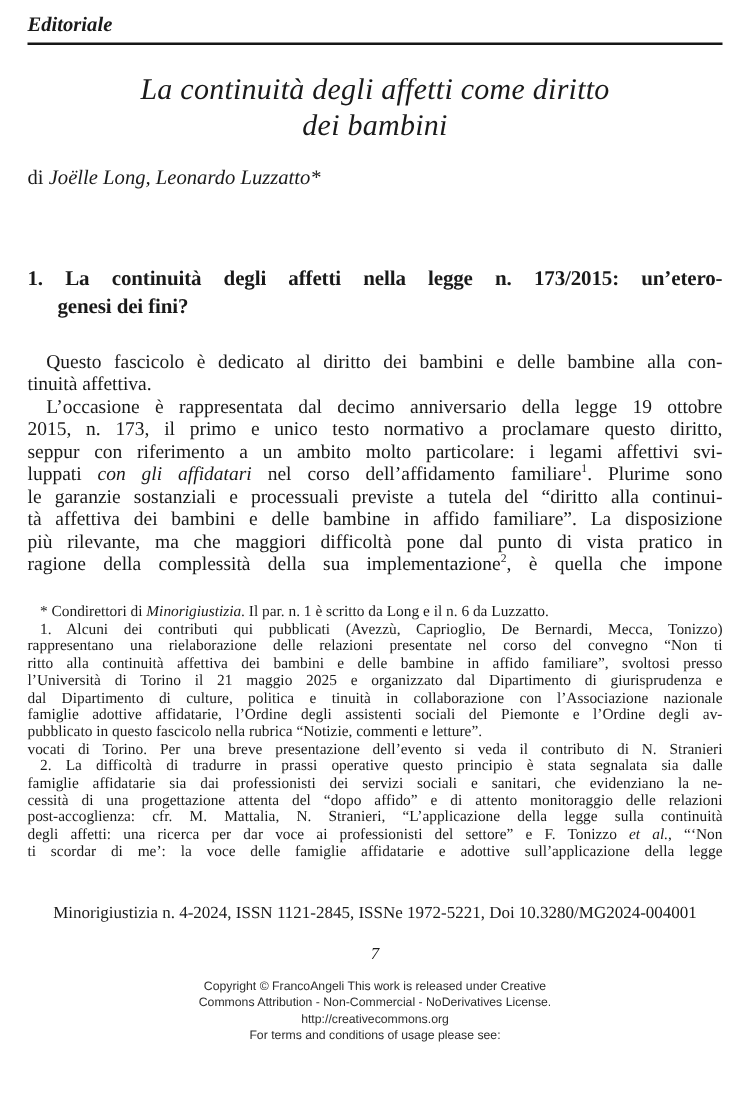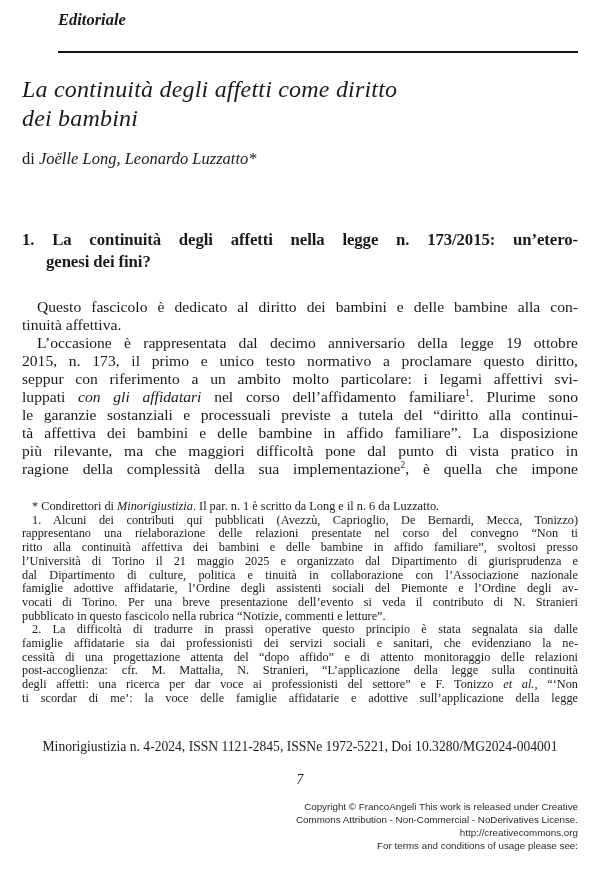--- a/index.html
+++ b/index.html
@@ -3,37 +3,37 @@
 <meta charset="utf-8">
 <style>
   html,body{margin:0;padding:0;background:#ffffff;}
   .page{
     width:600px;height:890px;box-sizing:border-box;
     padding:10px 22px 0 22px;overflow:hidden;position:relative;
     font-family:"Liberation Serif","DejaVu Serif",serif;
     color:#1a1a1a;background:#ffffff;
   }
   .it{font-style:italic;}
-  .kicker-wrap{border-bottom:2px solid #161616;padding-bottom:21px;margin-left:36px;}
+  .kicker-wrap{border-bottom:2px solid #161616;padding-bottom:4px;}
   .kicker{font-weight:bold;font-style:italic;font-size:16.5px;line-height:20px;}
-  .title{margin:22px 0 0 0;font-weight:normal;font-style:italic;font-size:24px;line-height:29px;letter-spacing:0.2px;}
+  .title{margin:22px 0 0 0;font-weight:normal;font-style:italic;font-size:24px;line-height:29px;letter-spacing:0.2px;text-align:center;}
   .byline{margin-top:16px;font-size:16.5px;line-height:20px;}
   .heading{margin:60px 0 0 0;font-weight:bold;font-size:16.8px;line-height:22px;letter-spacing:-0.1px;}
   .heading .hang{padding-left:24px;}
   .body-text{margin-top:25px;font-size:15.6px;line-height:18px;}
   .body-text .ind{text-indent:15px;}
   .footnotes{margin-top:22px;font-size:12.3px;line-height:13.7px;}
   .footnotes .ind{text-indent:10px;}
   .line{min-height:1em;}
   .just{text-align:justify;text-align-last:justify;}
   sup{font-size:0.6em;line-height:0;vertical-align:super;}
   .journal-line{margin-top:32px;font-size:13.6px;line-height:17px;text-align:center;}
   .pagenum{margin-top:16px;font-size:13.6px;line-height:17px;font-style:italic;text-align:center;}
   .copyright{margin-top:12px;font-family:"Liberation Sans","DejaVu Sans",sans-serif;font-size:9.8px;line-height:13px;color:#2a2a2a;}
-  .copyright .line{text-align:right;}
+  .copyright .line{text-align:center;}
 </style>
 </head>
 <body>
 
 <div class="page">
 
   <div class="kicker-wrap">
     <div class="kicker">Editoriale</div>
   </div>
 
@@ -70,22 +70,22 @@
     <div class="fnote">
         <div class="line ind"><span>* Condirettori di </span><span class="it">Minorigiustizia</span><span>. Il par. n. 1 è scritto da Long e il n. 6 da Luzzatto.</span></div>
       </div>
     <div class="fnote">
         <div class="line just ind"><span>1. Alcuni dei contributi qui pubblicati (Avezzù, Caprioglio, De Bernardi, Mecca, Tonizzo)</span></div>
         <div class="line just"><span>rappresentano una rielaborazione delle relazioni presentate nel corso del convegno “Non ti</span></div>
         <div class="line just"><span>ritto alla continuità affettiva dei bambini e delle bambine in affido familiare”, svoltosi presso</span></div>
         <div class="line just"><span>l’Università di Torino il 21 maggio 2025 e organizzato dal Dipartimento di giurisprudenza e</span></div>
         <div class="line just"><span>dal Dipartimento di culture, politica e tinuità in collaborazione con l’Associazione nazionale</span></div>
         <div class="line just"><span>famiglie adottive affidatarie, l’Ordine degli assistenti sociali del Piemonte e l’Ordine degli av-</span></div>
+        <div class="line"><span>pubblicato in questo fascicolo nella rubrica “Notizie, commenti e letture”.</span></div>
         <div class="line just"><span>vocati di Torino. Per una breve presentazione dell’evento si veda il contributo di N. Stranieri</span></div>
-        <div class="line"><span>pubblicato in questo fascicolo nella rubrica “Notizie, commenti e letture”.</span></div>
       </div>
     <div class="fnote">
         <div class="line just ind"><span>2. La difficoltà di tradurre in prassi operative questo principio è stata segnalata sia dalle</span></div>
         <div class="line just"><span>famiglie affidatarie sia dai professionisti dei servizi sociali e sanitari, che evidenziano la ne-</span></div>
         <div class="line just"><span>cessità di una progettazione attenta del “dopo affido” e di attento monitoraggio delle relazioni</span></div>
         <div class="line just"><span>post-accoglienza: cfr. M. Mattalia, N. Stranieri, “L’applicazione della legge sulla continuità</span></div>
         <div class="line just"><span>degli affetti: una ricerca per dar voce ai professionisti del settore” e F. Tonizzo </span><span class="it">et al.</span><span>, “‘Non</span></div>
         <div class="line just"><span>ti scordar di me’: la voce delle famiglie affidatarie e adottive sull’applicazione della legge</span></div>
       </div>
   </div>

